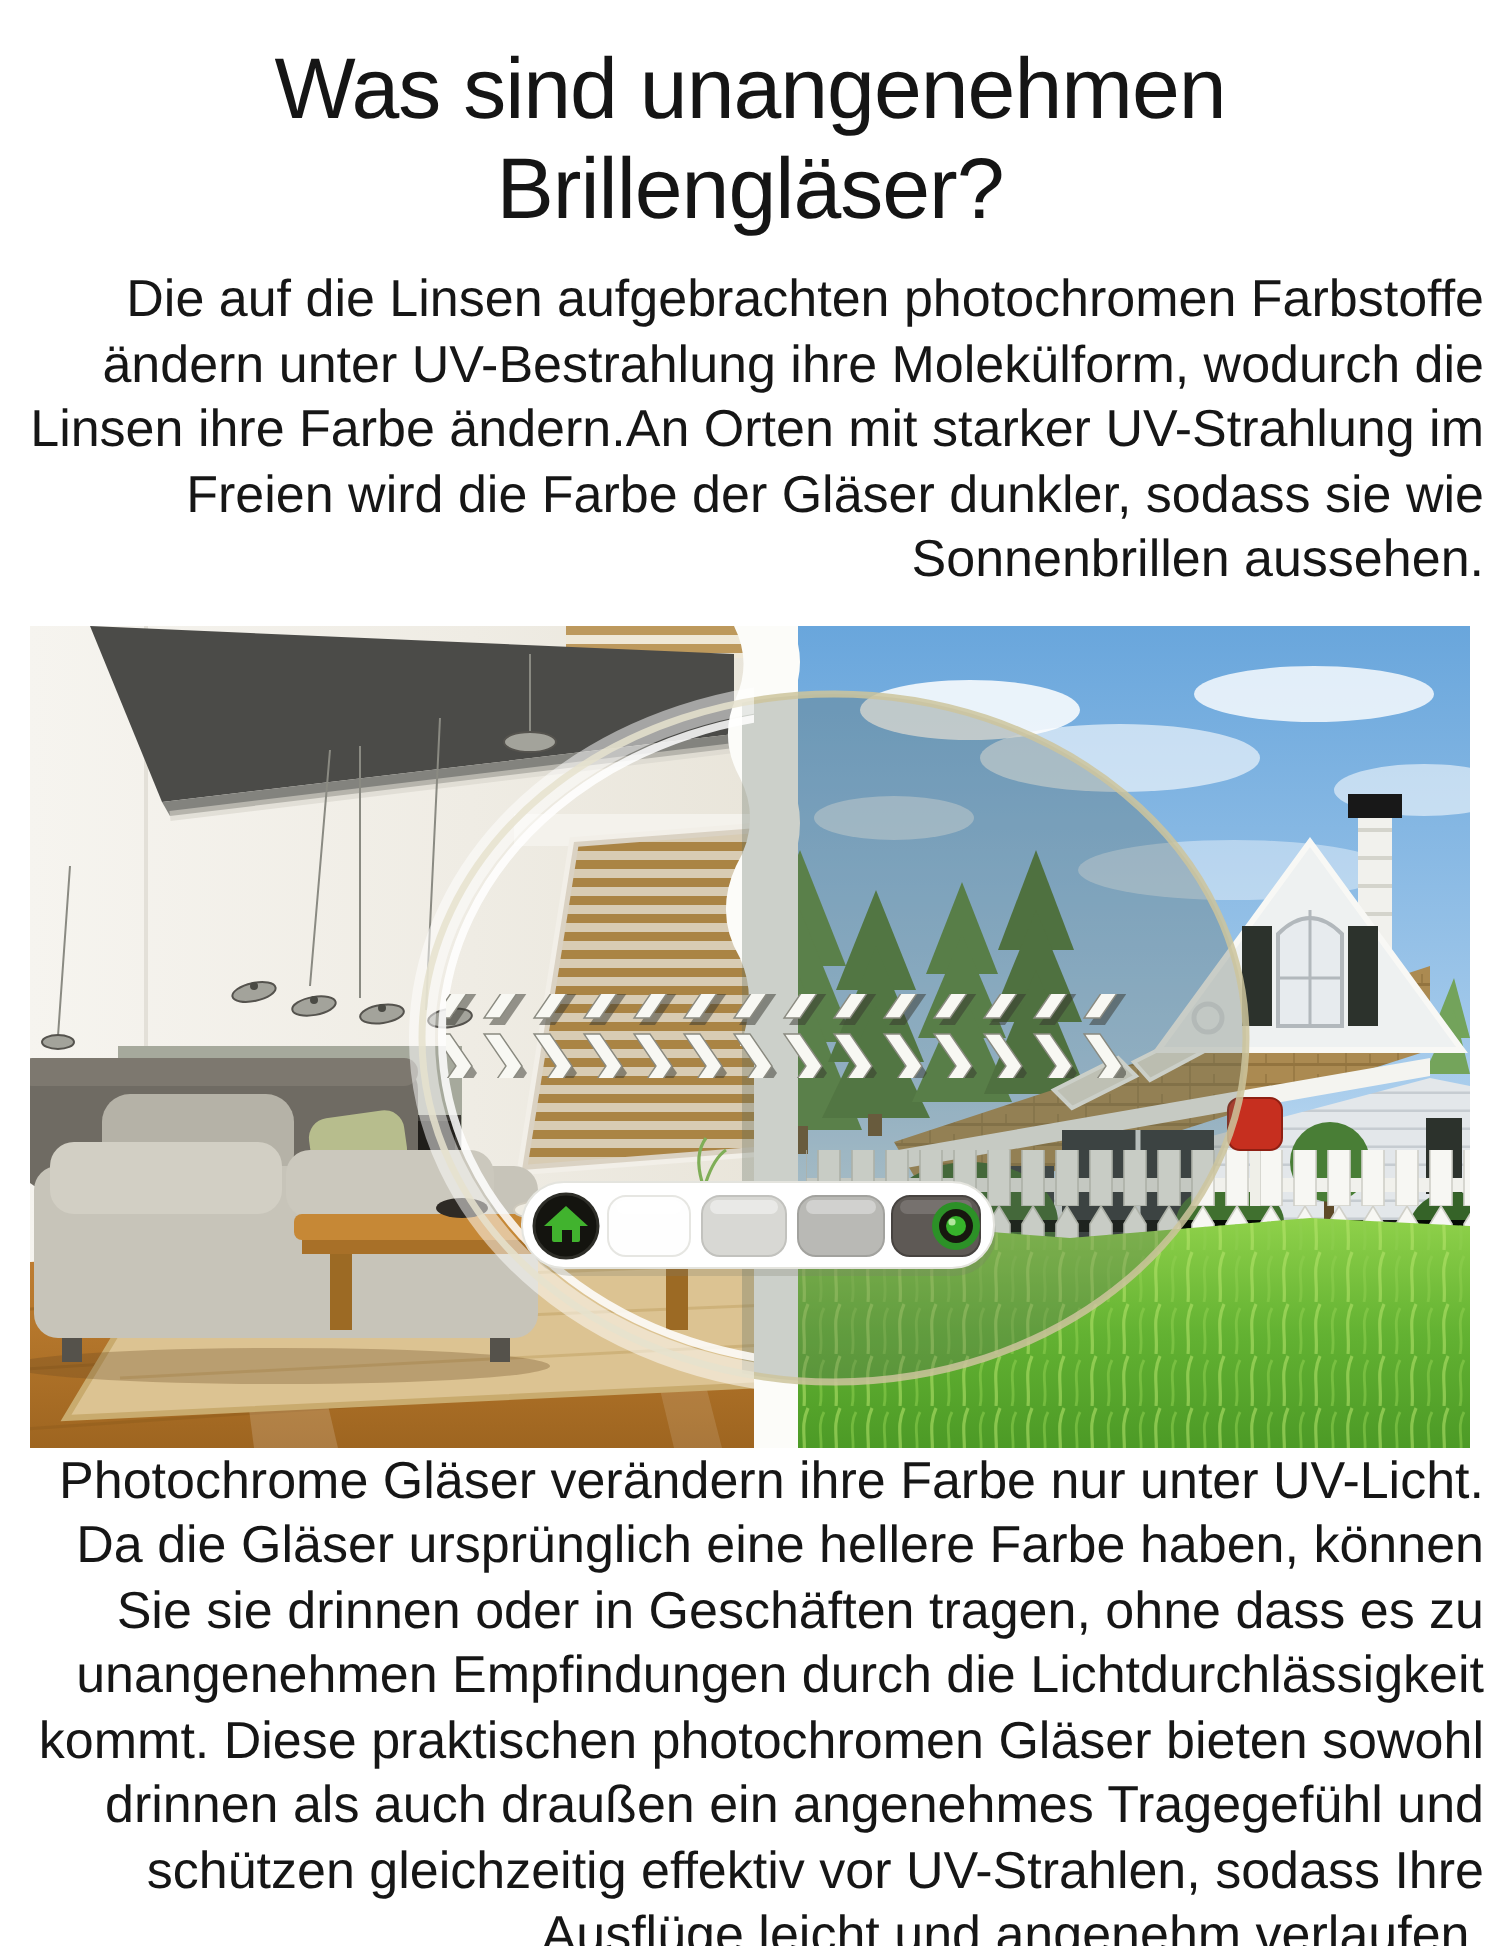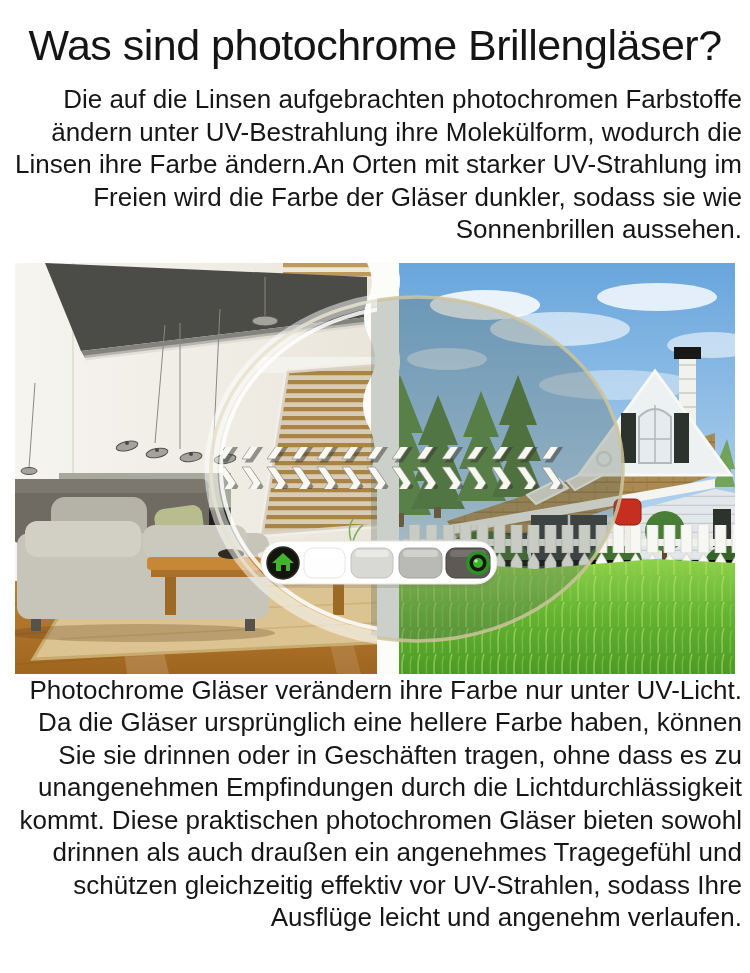--- a/index.html
+++ b/index.html
@@ -33,21 +33,21 @@
     padding:0;
   }
   .illustration-figure svg{display:block;}
   .body-para{margin-top:0;}
 </style>
 </head>
 <body>
 
 <main class="page">
 
-  <h1 class="page-title">Was sind photochrome Brillengläser?</h1>
+  <h1 class="page-title">Was sind unangenehmen Brillengläser?</h1>
 
   <p class="para intro-para">Die auf die Linsen aufgebrachten photochromen Farbstoffe ändern unter UV-Bestrahlung ihre Molekülform, wodurch die Linsen ihre Farbe ändern.An Orten mit starker UV-Strahlung im Freien wird die Farbe der Gläser dunkler, sodass sie wie Sonnenbrillen aussehen.</p>
 
   <figure class="illustration-figure" role="img" aria-label="Geteilte Szene: Wohnzimmer innen links, sonniges Haus mit Garten rechts; photochromes Brillenglas wechselt von klar zu dunkel">
     <svg width="720" height="411" viewBox="0 0 720 411" xmlns="http://www.w3.org/2000/svg">
       <defs>
         <linearGradient id="skyGrad" x1="0" y1="0" x2="0" y2="1">
           <stop offset="0" stop-color="#69a6dc"></stop>
             <stop offset="0.7" stop-color="#a9cdec"></stop>
             <stop offset="1" stop-color="#dceef8"></stop>

